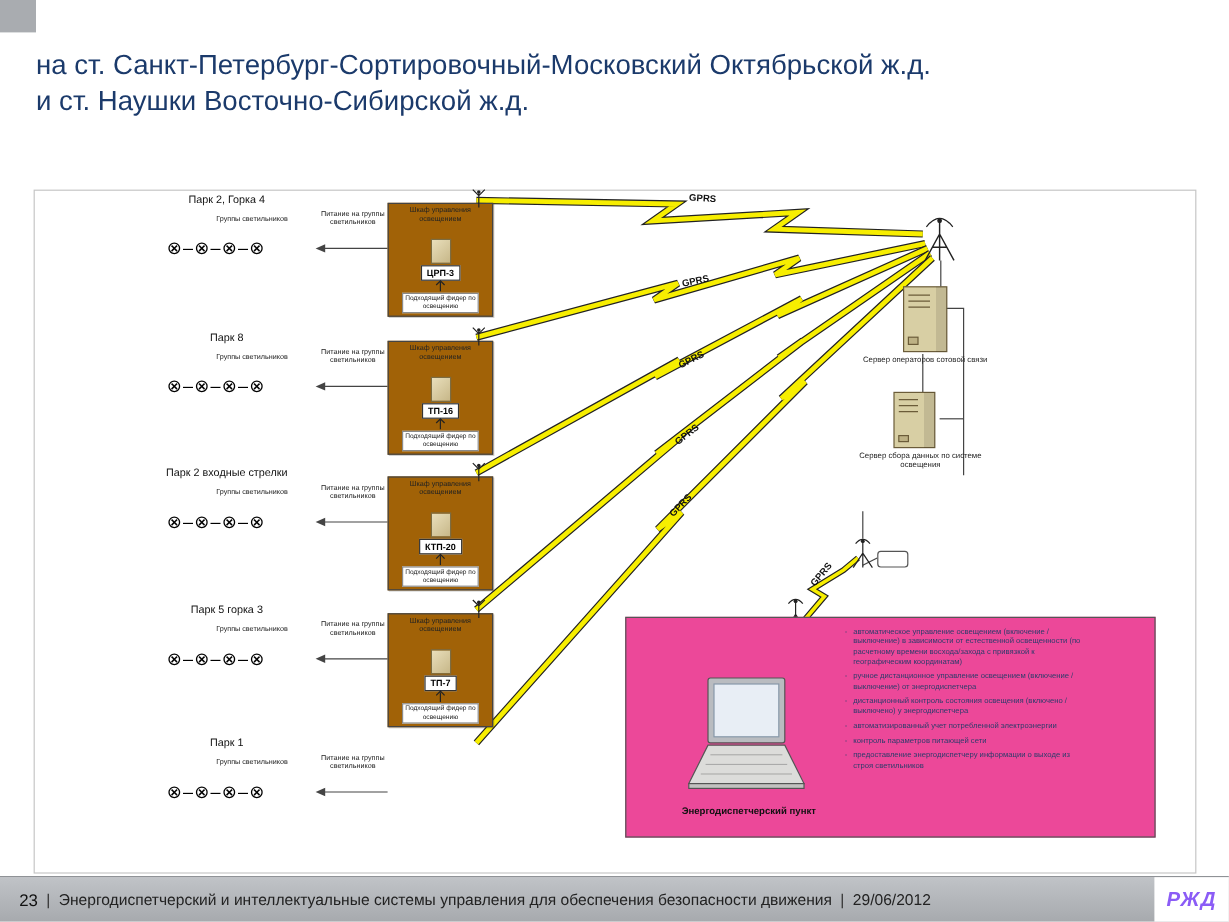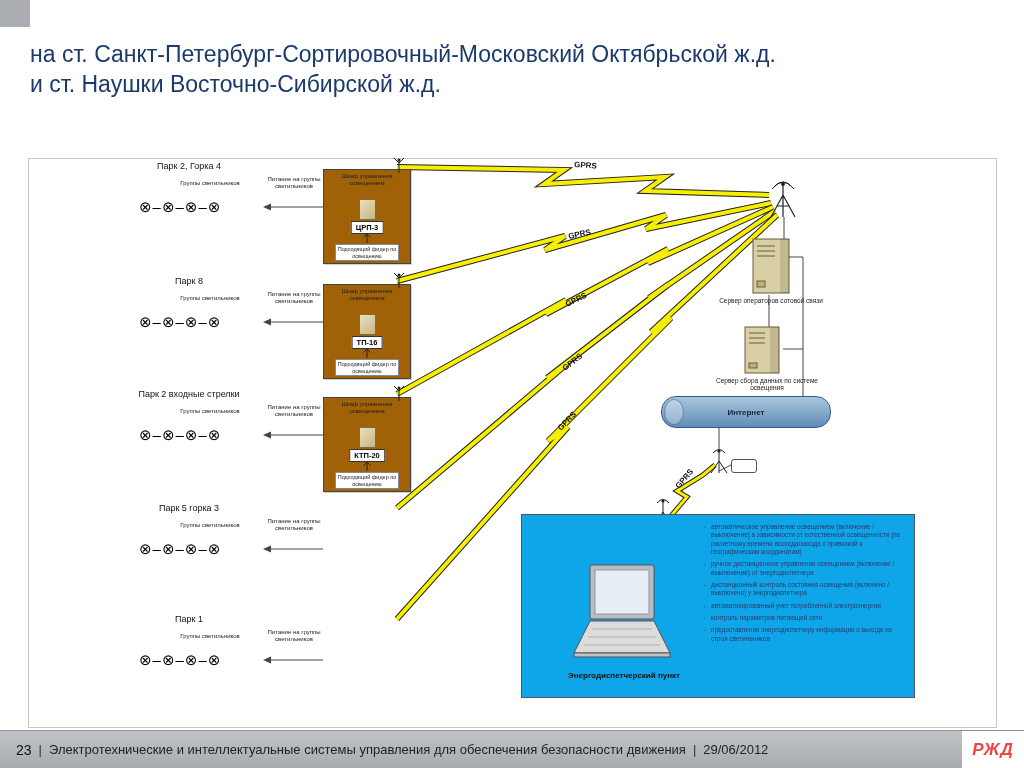--- a/index.html
+++ b/index.html
@@ -32,37 +32,37 @@
   .central-antenna{position:absolute;left:732px;top:16px;}
   .server{position:absolute;}
   .server-label{position:absolute;font-size:6.5px;line-height:1.15;text-align:center;color:#222;}
   .internet{position:absolute;left:632px;top:237px;width:168px;height:30px;border:1px solid #2f5c88;border-radius:15px;
     background:linear-gradient(180deg,#aac6de,#5f8db8);display:flex;align-items:center;justify-content:center;}
   .internet .cap{position:absolute;left:2px;top:2px;width:18px;height:24px;border-radius:50%;
     background:rgba(255,255,255,0.3);border:1px solid rgba(40,80,120,0.5);}
   .internet-label{font-size:8px;font-weight:bold;color:#10233c;}
   .antenna-small{position:absolute;}
   .modem{position:absolute;background:#fff;border:1px solid #555;border-radius:3px;}
-  .dispatch-box{position:absolute;left:492px;top:355px;width:392px;height:182px;border:1px solid #555;background:#0ea5e9;}
+  .dispatch-box{position:absolute;left:492px;top:355px;width:392px;height:182px;border:1px solid #555;background:#ec4899;padding-left:48px;}
   .laptop{position:absolute;left:40px;top:48px;}
   .dispatch-title{position:absolute;left:8px;top:156px;width:188px;text-align:center;font-size:8px;font-weight:bold;color:#111;}
   .bullets{position:absolute;left:182px;top:8px;width:200px;margin:0;padding:0;list-style:none;
     font-size:6.4px;line-height:1.3;color:#2b3c6b;}
   .bullets li{margin-bottom:4px;padding-left:7px;position:relative;}
   .bullets li::before{content:"-";position:absolute;left:0;}
 
   .footer{position:absolute;left:0;bottom:0;width:1024px;height:37px;
     background:linear-gradient(180deg,#c0c3c7,#a7aaae);border-top:1px solid #8f9296;
     display:flex;align-items:center;}
   .footer .page{margin-left:16px;font-size:14px;color:#111;}
   .footer .sep{margin:0 7px;color:#333;font-size:13px;}
   .footer .ftext,.footer .fdate{font-size:13px;color:#222;}
   .logo-box{position:absolute;right:0;top:0;width:62px;height:37px;background:#ffffff;
     display:flex;align-items:center;justify-content:center;}
-  .logo-text{font-size:17px;font-weight:bold;font-style:italic;color:#ef4444;letter-spacing:1px;}
+  .logo-text{font-size:17px;font-weight:bold;font-style:italic;color:#8b5cf6;letter-spacing:1px;}
 </style>
 </head>
 <body>
 
 <div class="corner"></div>
 
 <div class="title">
   <span>на ст. Санкт-Петербург-Сортировочный-Московский Октябрьской ж.д.</span>
   <span>и ст. Наушки Восточно-Сибирской ж.д.</span>
 </div>
@@ -172,20 +172,33 @@
       </svg>
       <div class="feeder">Подходящий фидер по освещению</div>
     </div>
   </div>
 
   <div class="park" style="top: 342px;">
     <div class="park-title">Парк 5 горка 3</div>
     <div class="lamp-label">Группы светильников</div>
     <div class="lamps">⊗–⊗–⊗–⊗</div>
     <div class="feed-label">Питание на группы светильников</div>
+    <div class="cabinet">
+      <svg class="cab-antenna" width="16" height="18" viewBox="0 0 16 18">
+        <circle cx="8" cy="3" r="1.5" fill="#222"></circle>
+        <path d="M8 4 V16 M3 1 L8 6 L13 1" fill="none" stroke="#222" stroke-width="1"></path>
+      </svg>
+      <div class="cab-title">Шкаф управления освещением</div>
+      <div class="module"></div>
+      <div class="cab-name">ТП-7</div>
+      <svg class="cab-arrow" width="10" height="10" viewBox="0 0 10 10">
+        <path d="M5 10 V2 M1.5 4.5 L5 1 L8.5 4.5" fill="none" stroke="#222" stroke-width="1"></path>
+      </svg>
+      <div class="feeder">Подходящий фидер по освещению</div>
+    </div>
   </div>
 
   <div class="park" style="top: 453px;">
     <div class="park-title">Парк 1</div>
     <div class="lamp-label">Группы светильников</div>
     <div class="lamps">⊗–⊗–⊗–⊗</div>
     <div class="feed-label">Питание на группы светильников</div>
   </div>
 </div>
 
@@ -204,24 +217,20 @@
   <div class="server-label" style="left:688px;top:138px;width:108px;">Сервер операторов сотовой связи</div>
 
   <svg class="server" style="left:714px;top:166px;" width="38" height="50" viewBox="0 0 38 50">
     <rect x="2" y="2" width="34" height="46" fill="#d8cfa4" stroke="#6b5c39"></rect>
     <rect x="27" y="2" width="9" height="46" fill="rgba(0,0,0,0.10)" stroke="none"></rect>
     <path d="M6 8 H22 M6 13 H22 M6 18 H22" stroke="#6b5c39" stroke-width="1" fill="none"></path>
     <rect x="6" y="38" width="8" height="5" fill="#bdb184" stroke="#6b5c39"></rect>
   </svg>
   <div class="server-label" style="left:682px;top:218px;width:112px;">Сервер сбора данных по системе освещения</div>
 
-  <div class="internet">
-    <div class="cap"></div>
-    <span class="internet-label">Интернет</span>
-  </div>
 
   <svg class="antenna-small" style="left:676px;top:286px;" width="28" height="32" viewBox="0 0 28 32">
     <circle cx="14" cy="6" r="1.6" fill="#222"></circle>
     <path d="M14 6 V28 M14 16 L6 28 M14 16 L22 28" fill="none" stroke="#222" stroke-width="1"></path>
     <path d="M8 8 Q14 1 20 8" fill="none" stroke="#222" stroke-width="1"></path>
   </svg>
   <div class="modem" style="left:702px;top:300px;width:24px;height:12px;"></div>
 
   <svg class="antenna-small" style="left:620px;top:336px;" width="28" height="34" viewBox="0 0 28 34">
     <circle cx="14" cy="6" r="1.6" fill="#222"></circle>
@@ -246,19 +255,19 @@
       <li>автоматизированный учет потребленной электроэнергии</li>
       <li>контроль параметров питающей сети</li>
       <li>предоставление энергодиспетчеру информации о выходе из строя светильников</li>
     </ul>
   </div>
 </div>
 
 <div class="footer">
   <span class="page">23</span>
   <span class="sep">|</span>
-  <span class="ftext">Электротехнические и интеллектуальные системы управления для обеспечения безопасности движения</span>
+  <span class="ftext">Энергодиспетчерский и интеллектуальные системы управления для обеспечения безопасности движения</span>
   <span class="sep">|</span>
   <span class="fdate">29/06/2012</span>
   <div class="logo-box">
     <span class="logo-text">РЖД</span>
   </div>
 </div>
 
 </body></html>

